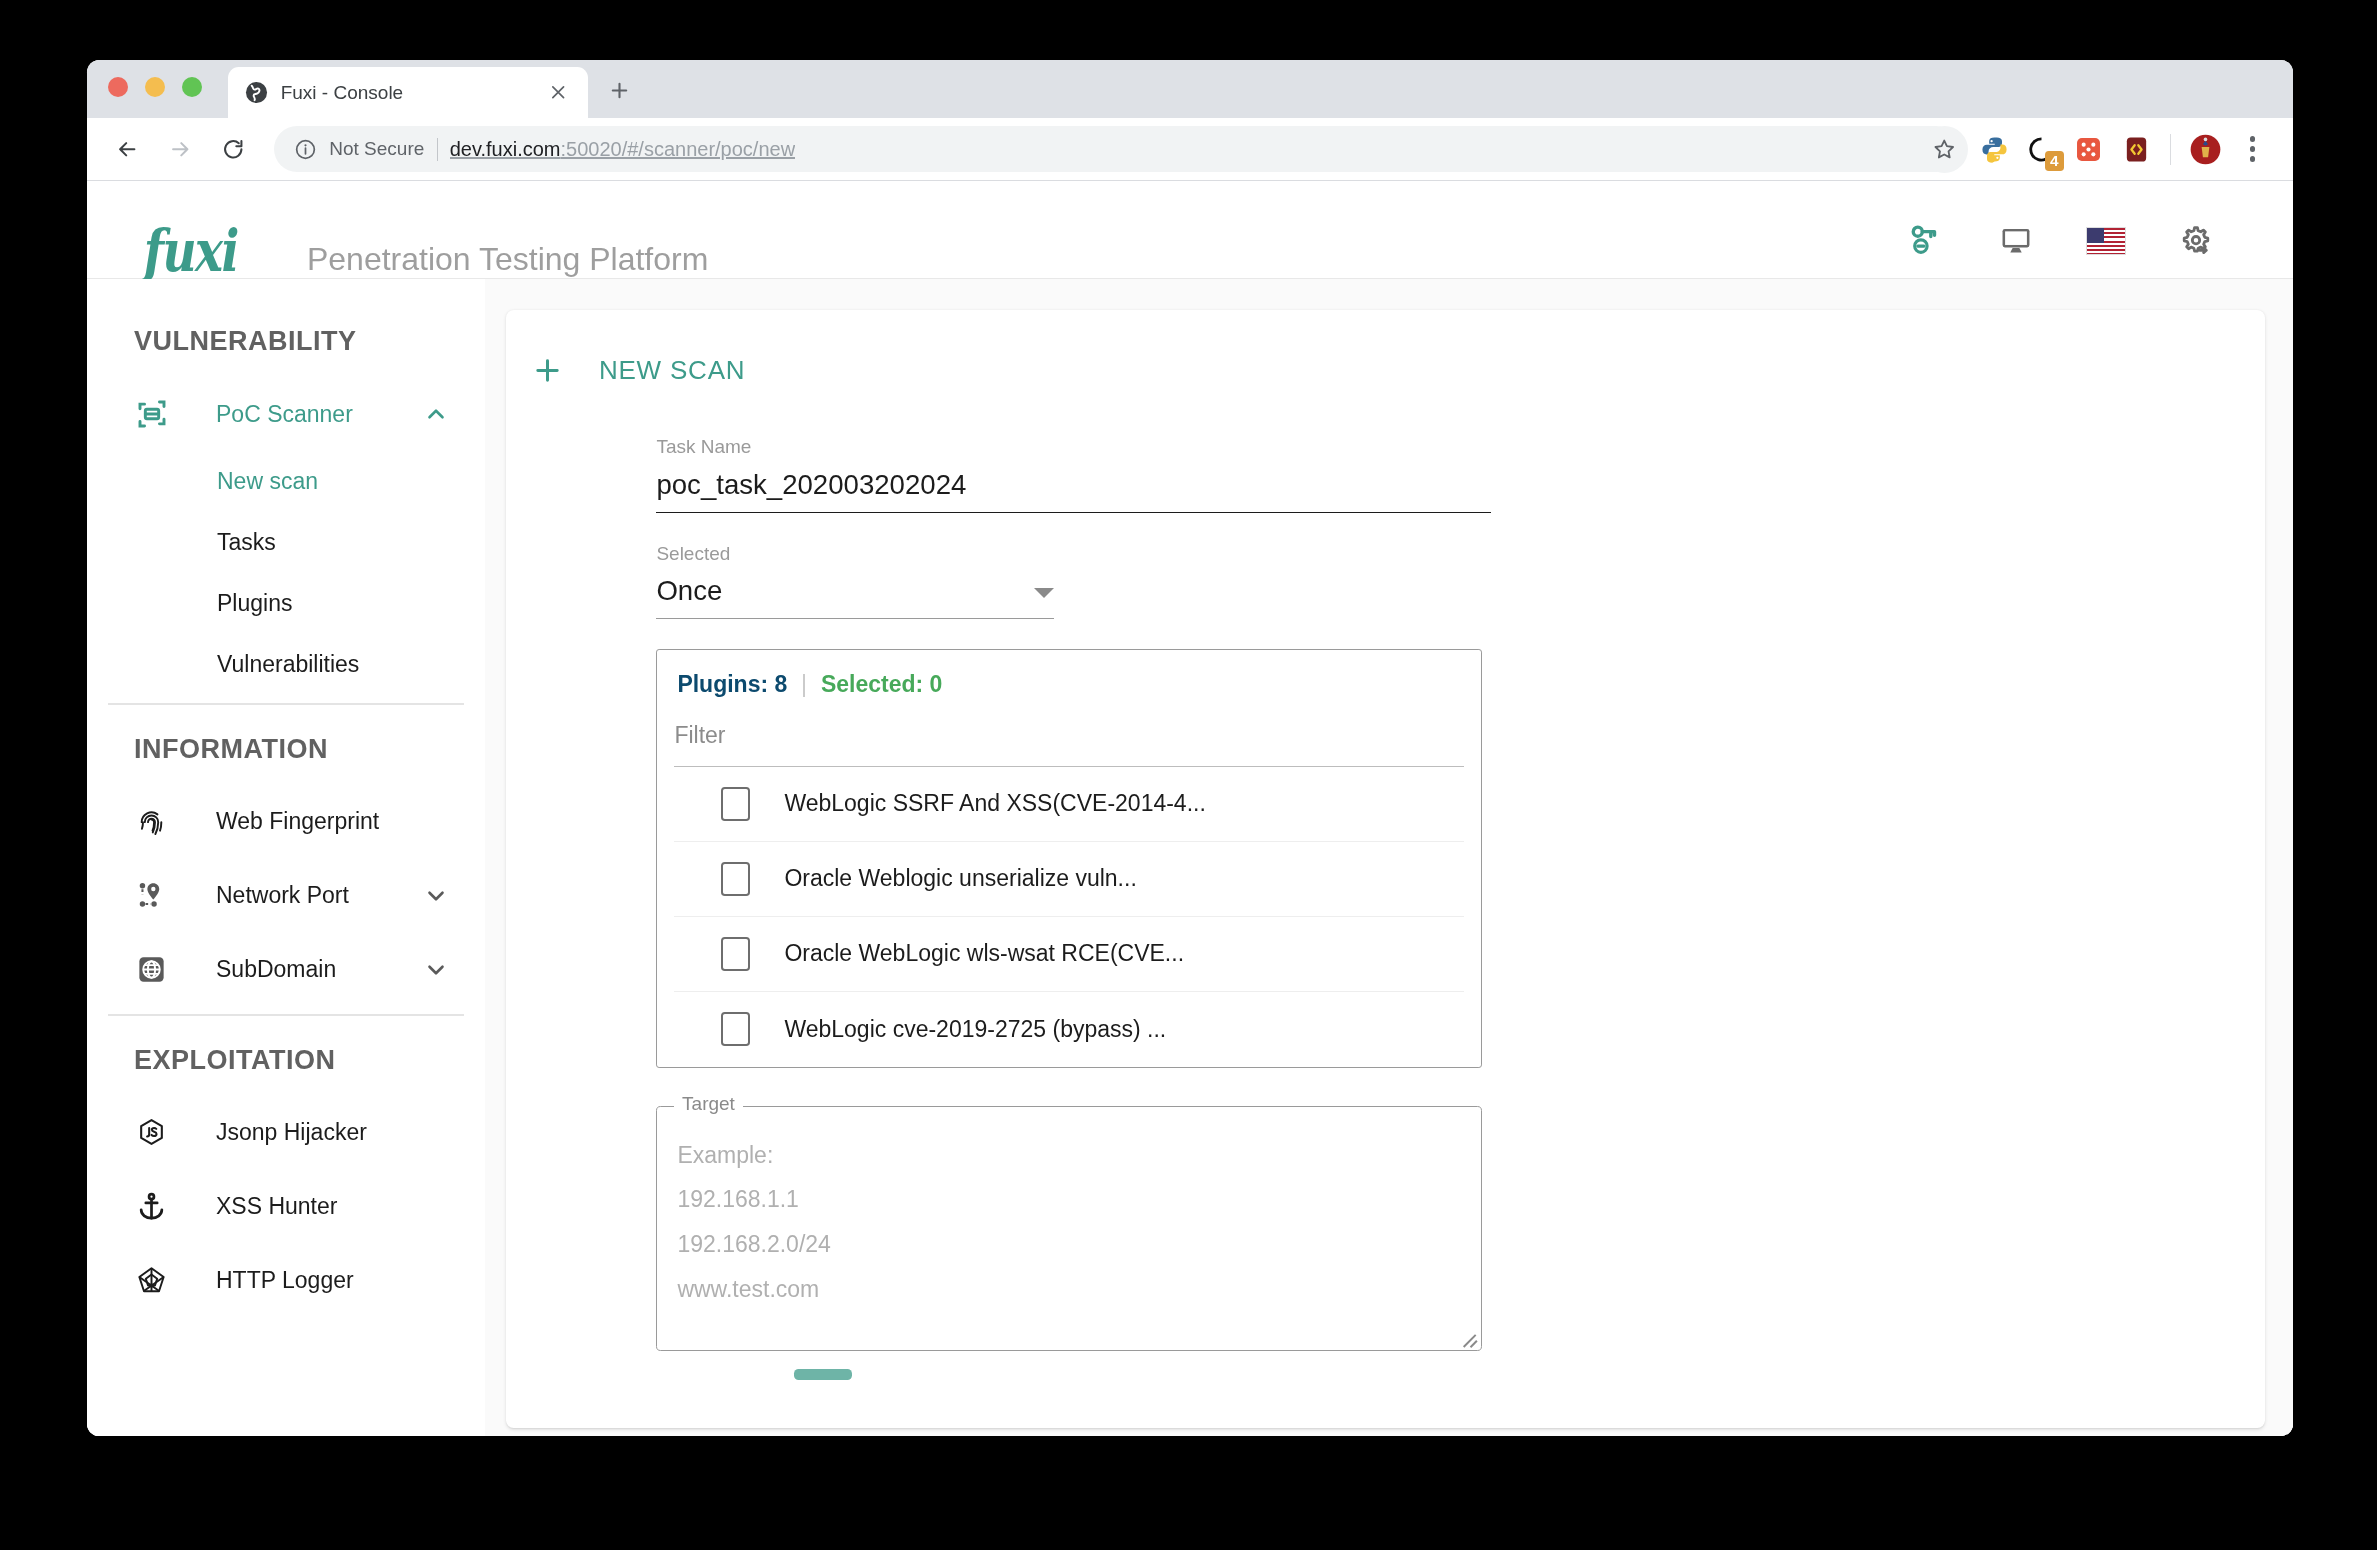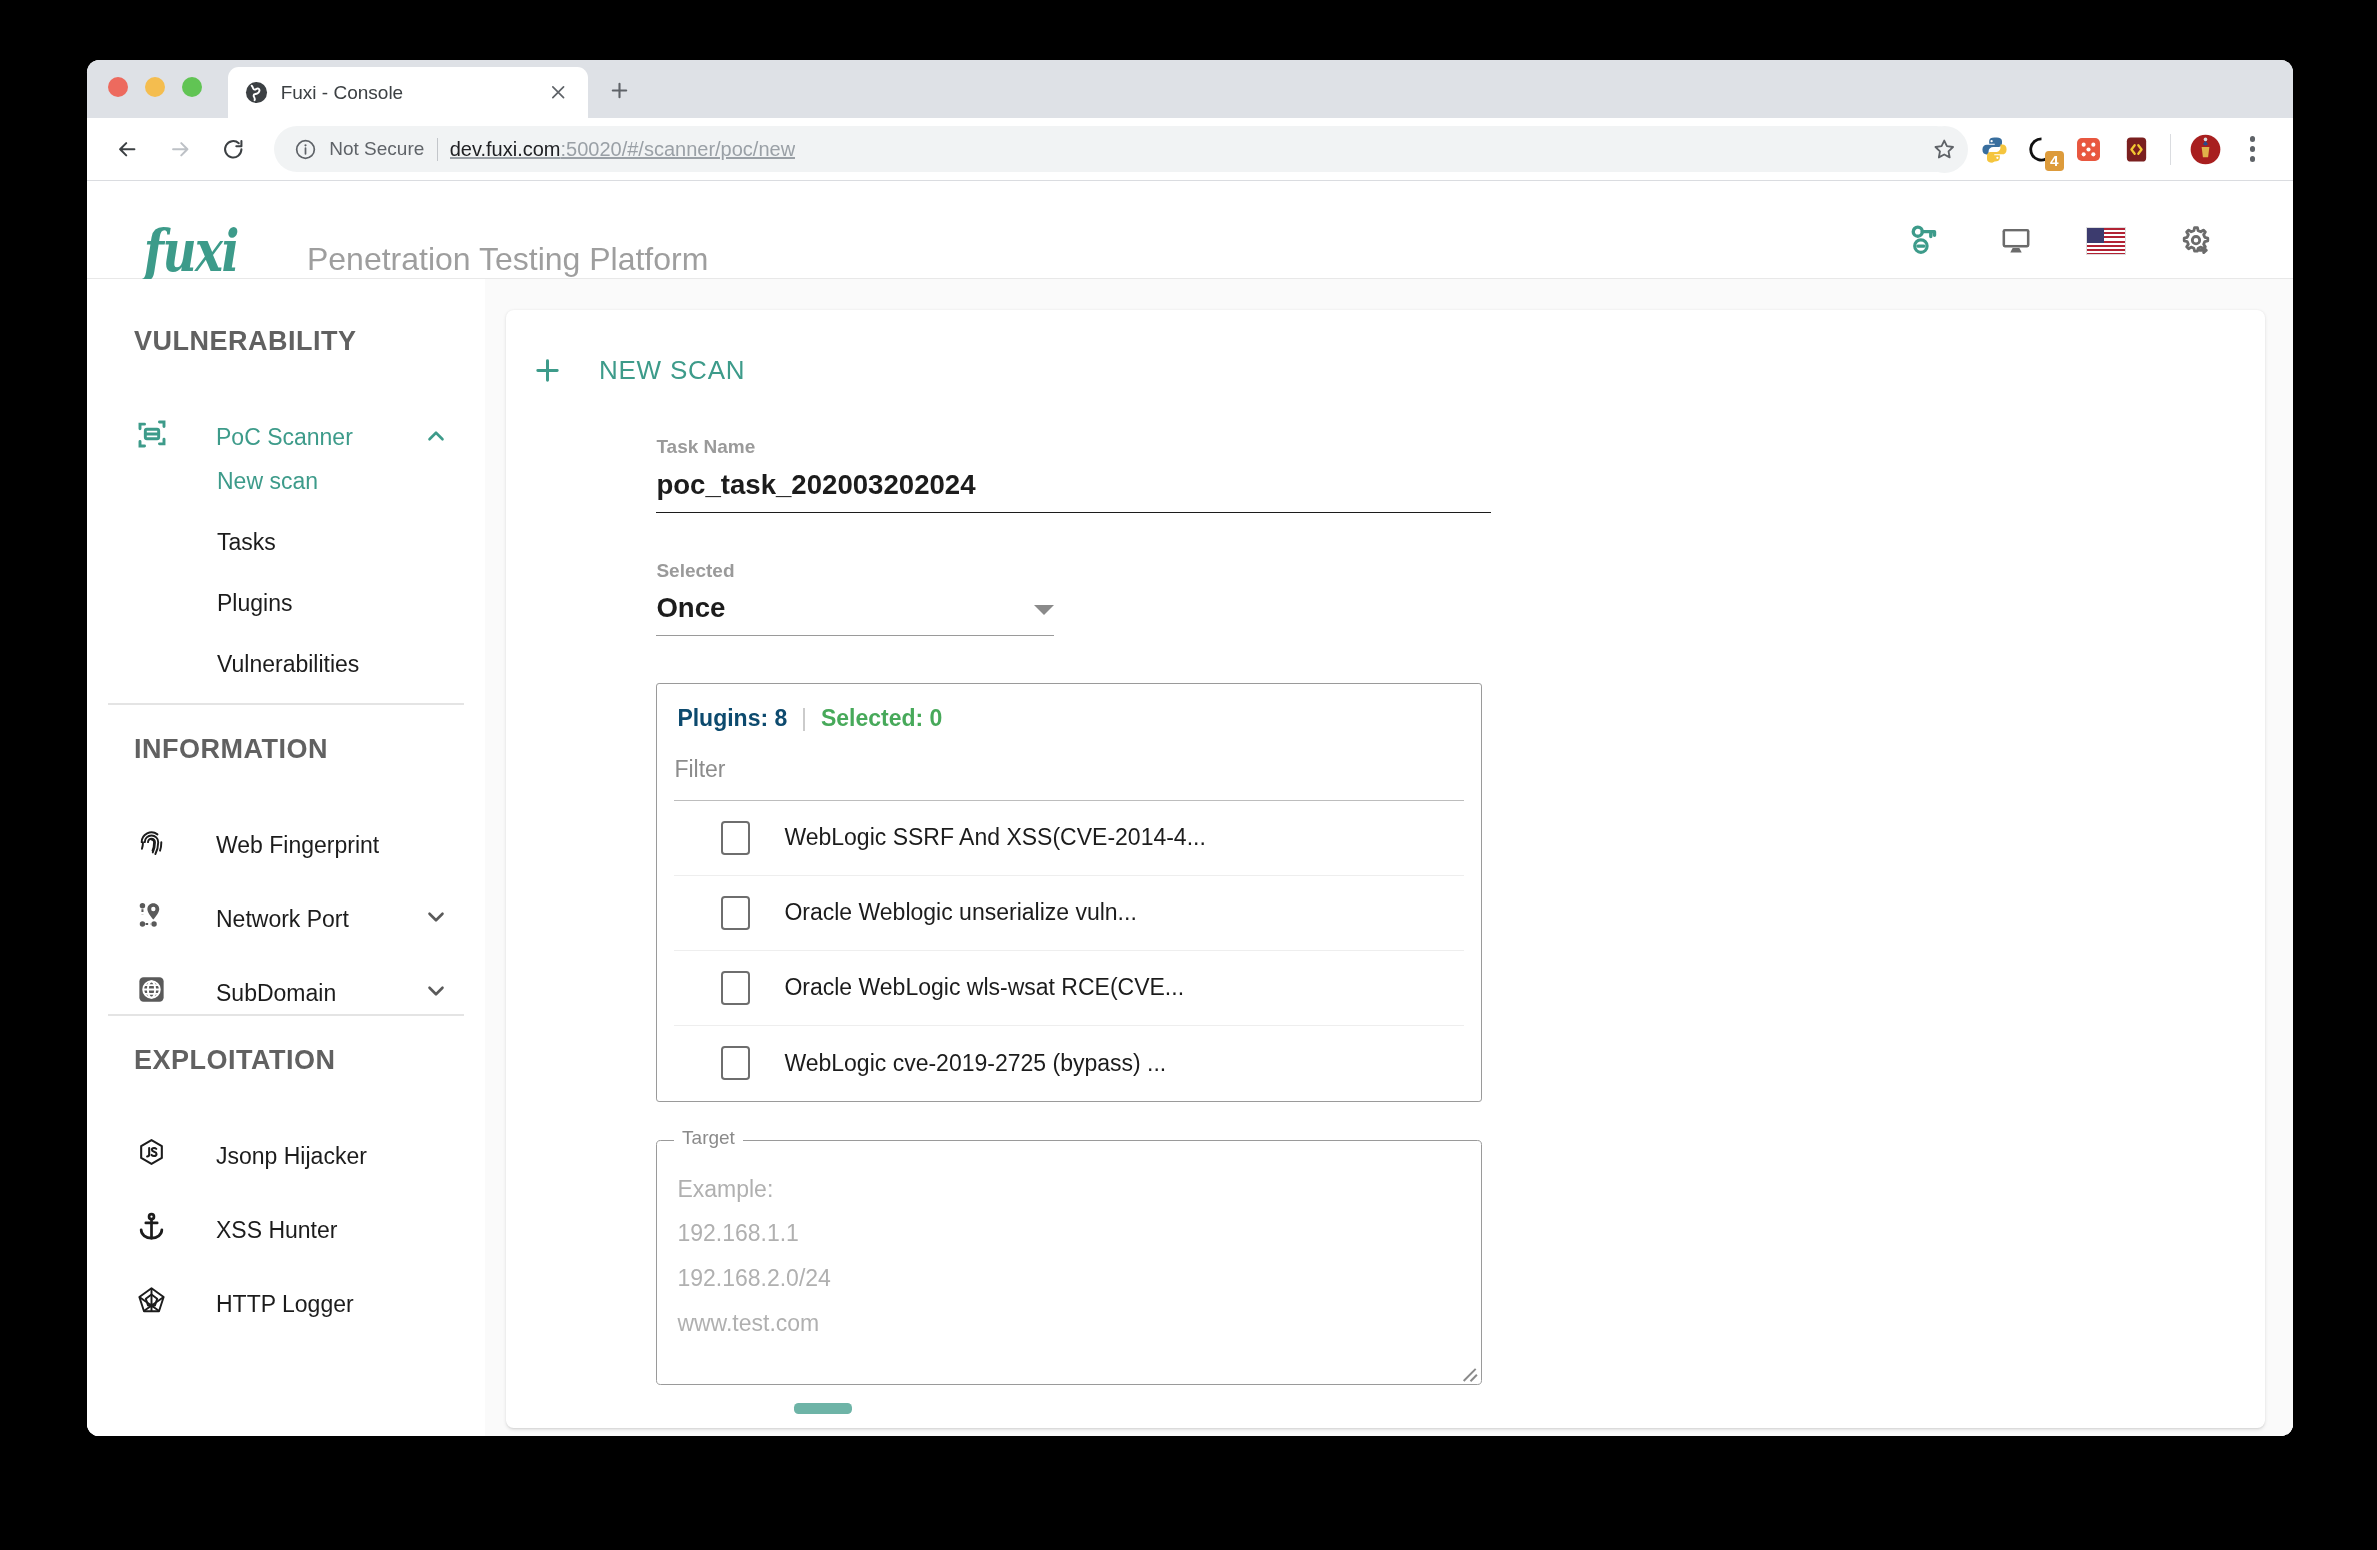--- a/index.html
+++ b/index.html
@@ -156,21 +156,21 @@
     position: relative;
   }
   .side-section {
     font-size: 27px; font-weight: 700; color: #616161;
     letter-spacing: 0.5px;
     padding: 21.4px 0 20px 47px;
   }
   .side-divider { height: 1.5px; background: #e4e4e4; margin: 7.7px 21.4px 7.7px 21.4px; }
   .side-item {
     height: 74px;
-    display: flex; align-items: flex-end;
+    display: flex; align-items: center;
     padding-left: 47px; padding-right: 34px;
     gap: 0;
   }
   .side-ico { width: 35px; height: 35px; flex: 0 0 35px; display: flex; align-items: center; justify-content: center; color: #5a5a5a; }
   .side-ico.teal { color: #3d9b8a; }
   .side-label { margin-left: 47px; font-size: 23px; color: #1c1c1c; white-space: nowrap; }
   .side-label.teal { color: #3d9b8a; }
   .side-chev { margin-left: auto; width: 31px; height: 31px; display: flex; align-items: center; justify-content: center; color: #5a5a5a; }
   .side-chev.teal { color: #3d9b8a; }
   .side-sub {
@@ -202,21 +202,21 @@
     display: flex; align-items: center;
     padding: 12.3px 0 0 24.5px;
     gap: 34px;
     color: #3d9b8a;
   }
   .plus { width: 34px; height: 34px; display: flex; align-items: center; justify-content: center; }
   .card-head .ttl { font-size: 26px; letter-spacing: 0.8px; color: #3d9b8a; }
 
   .form { padding: 49px 0 0 150px; }
 
-  .field { width: 835px; margin-bottom: 47px; position: relative; font-weight: bold; }
+  .field { width: 835px; margin-bottom: 30px; position: relative; }
   .field .flabel { font-size: 19px; color: #9a9a9a; margin-bottom: 10.7px; }
   .field .fline { border-bottom: 1.5px solid #1c1c1c; padding-bottom: 10.7px; }
   .field .fvalue { font-size: 27.6px; color: #1c1c1c; }
 
   .field.select { width: 398px; }
   .field.select .fline { border-bottom: 1.5px solid #9a9a9a; display: flex; align-items: flex-end; }
   .field.select .fvalue { flex: 1; }
   .caret {
     width: 0; height: 0;
     border-left: 10px solid transparent;

